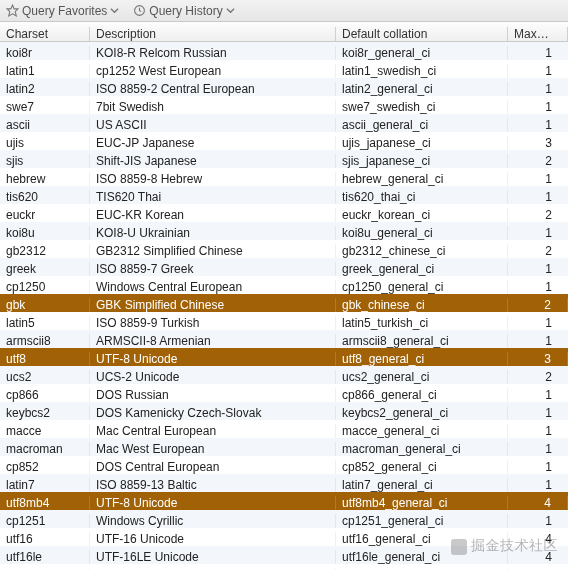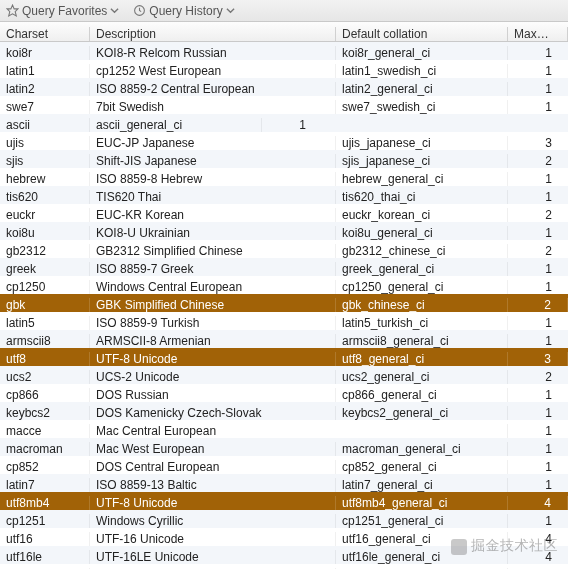--- a/index.html
+++ b/index.html
@@ -139,20 +139,21 @@
       <div class="col c-max">1</div>
     </div>
     <div class="data-row">
       <div class="col c-charset">swe7</div>
       <div class="col c-desc">7bit Swedish</div>
       <div class="col c-coll">swe7_swedish_ci</div>
       <div class="col c-max">1</div>
     </div>
     <div class="data-row alt">
       <div class="col c-charset">ascii</div>
+      <div class="col c-desc">US ASCII</div>
       <div class="col c-coll">ascii_general_ci</div>
       <div class="col c-max">1</div>
     </div>
     <div class="data-row">
       <div class="col c-charset">ujis</div>
       <div class="col c-desc">EUC-JP Japanese</div>
       <div class="col c-coll">ujis_japanese_ci</div>
       <div class="col c-max">3</div>
     </div>
     <div class="data-row alt">
@@ -241,20 +242,21 @@
     </div>
     <div class="data-row alt">
       <div class="col c-charset">keybcs2</div>
       <div class="col c-desc">DOS Kamenicky Czech-Slovak</div>
       <div class="col c-coll">keybcs2_general_ci</div>
       <div class="col c-max">1</div>
     </div>
     <div class="data-row">
       <div class="col c-charset">macce</div>
       <div class="col c-desc">Mac Central European</div>
+      <div class="col c-coll">macce_general_ci</div>
       <div class="col c-max">1</div>
     </div>
     <div class="data-row alt">
       <div class="col c-charset">macroman</div>
       <div class="col c-desc">Mac West European</div>
       <div class="col c-coll">macroman_general_ci</div>
       <div class="col c-max">1</div>
     </div>
     <div class="data-row">
       <div class="col c-charset">cp852</div>

